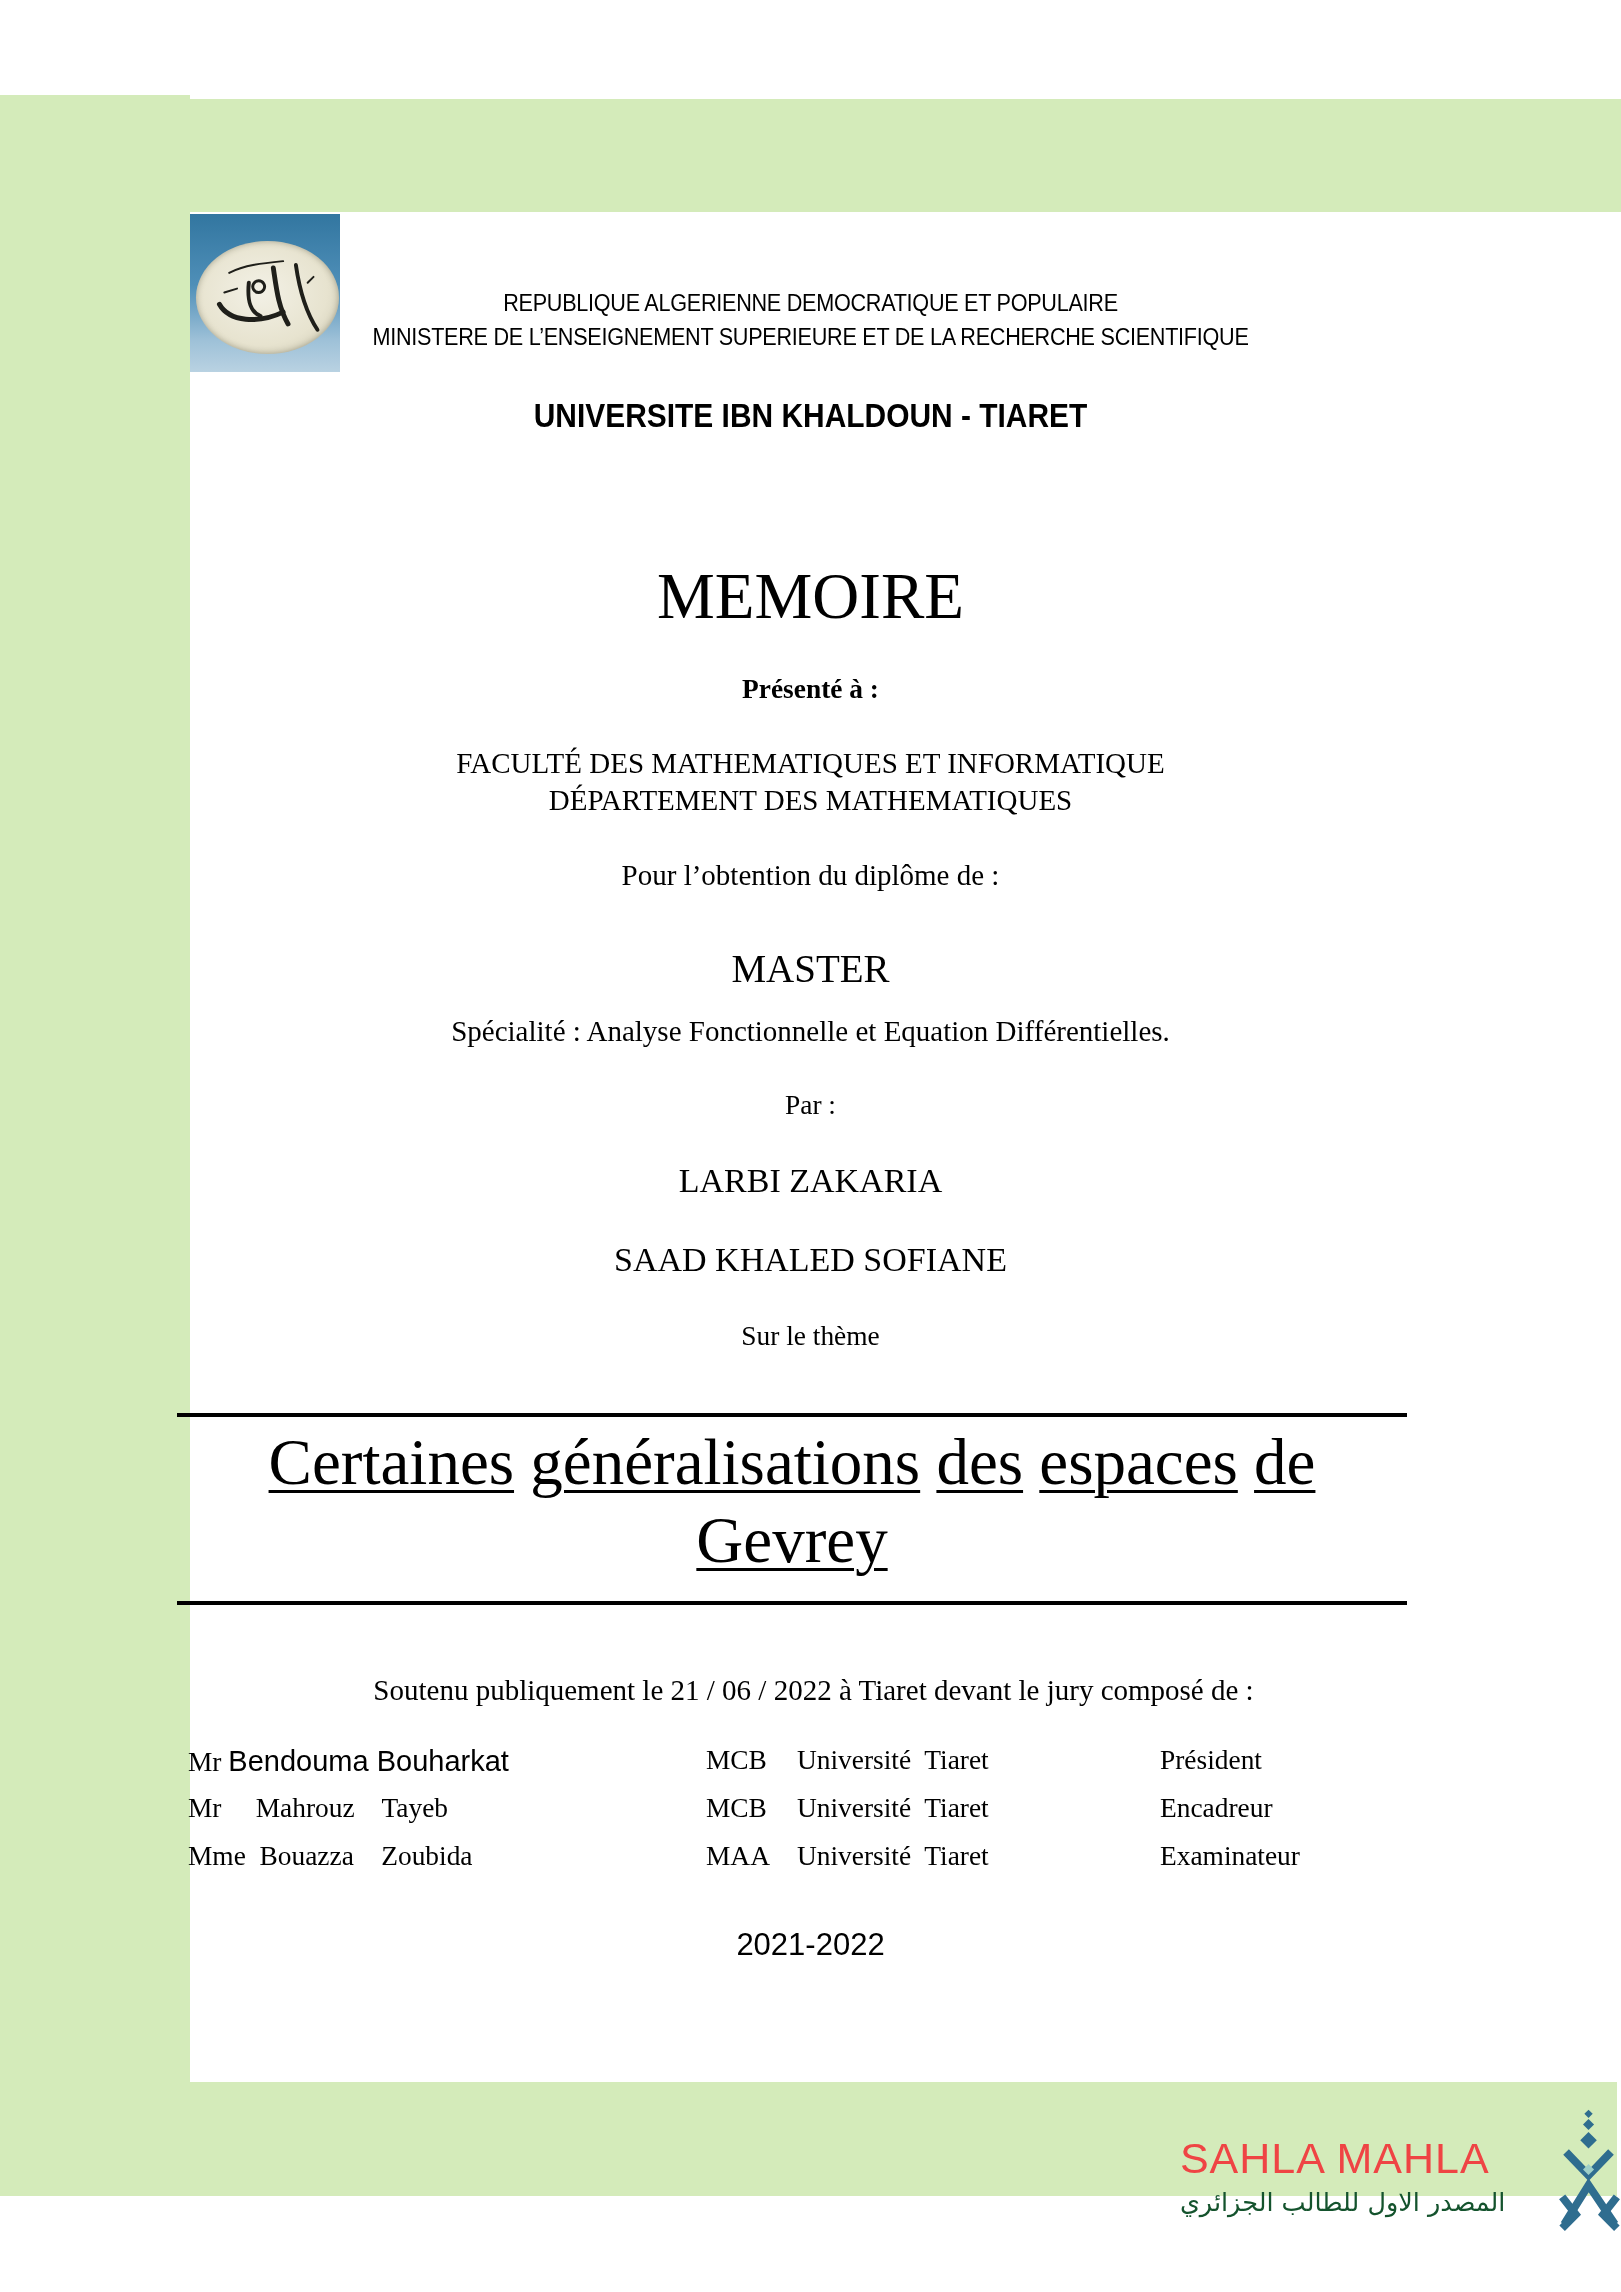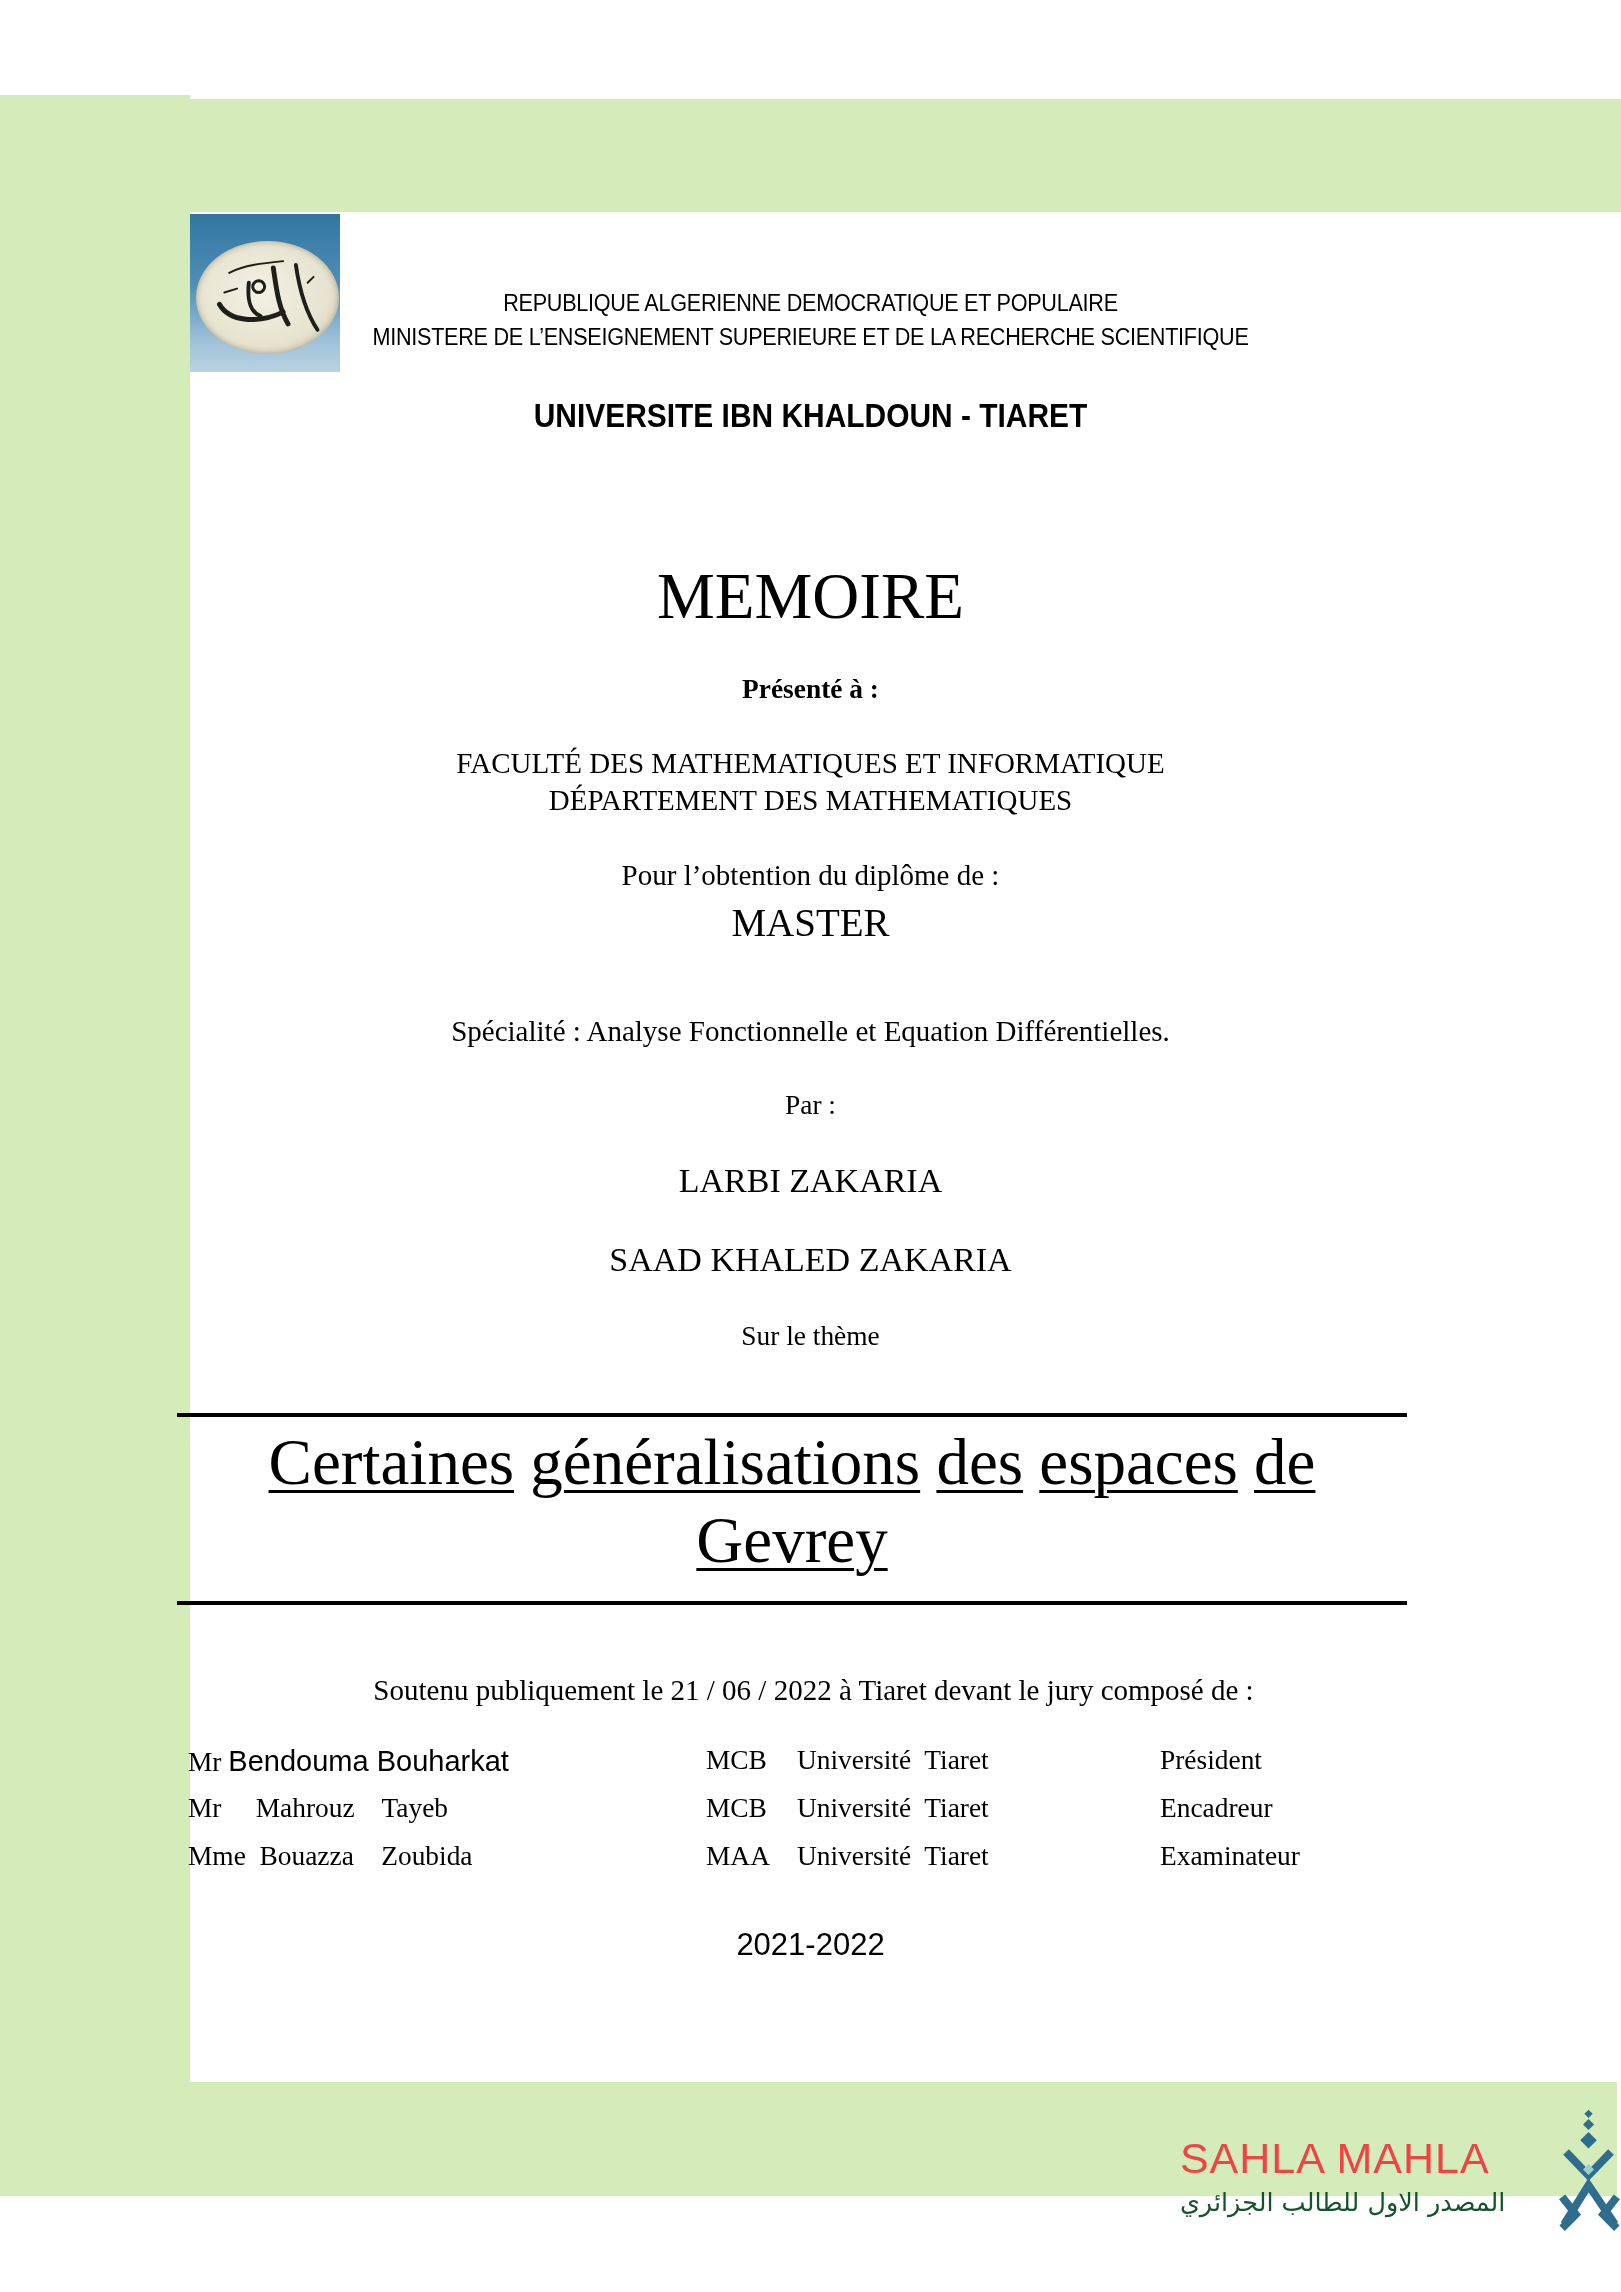--- a/index.html
+++ b/index.html
@@ -32,21 +32,21 @@
 
     .hdr1 { top: 290px; font-size: 23.5px; left: 294px; width: 1033px; letter-spacing: -0.3px; transform: scaleX(0.92); }
     .hdr2 { top: 324px; font-size: 23.5px; left: 294px; width: 1033px; letter-spacing: -0.3px; transform: scaleX(0.92); }
     .univ { top: 396px; font-size: 34px; font-weight: bold; transform: scaleX(0.88); }
 
     .memoire { top: 559px; font-size: 65px; }
     .presente { top: 674px; font-size: 27.4px; font-weight: bold; }
     .faculte { top: 747px; font-size: 29px; }
     .departement { top: 784px; font-size: 29px; }
     .obtention { top: 859px; font-size: 29px; }
-    .master { top: 900px; font-size: 39px; }
+    .master { top: 946px; font-size: 39px; }
     .specialite { top: 1015px; font-size: 29px; }
     .par { top: 1090px; font-size: 27.4px; }
     .author1 { top: 1162px; font-size: 34px; }
     .author2 { top: 1241px; font-size: 34px; }
     .theme { top: 1321px; font-size: 27.4px; }
 
     .rule { position: absolute; left: 177px; width: 1230px; height: 3.9px; background: #000; }
     .rule-top { top: 1413px; }
     .rule-bottom { top: 1601px; }
 
@@ -110,21 +110,21 @@
 
 <div class="center memoire">MEMOIRE</div>
 <div class="center presente">Présenté à :</div>
 <div class="center faculte">FACULTÉ DES MATHEMATIQUES ET INFORMATIQUE</div>
 <div class="center departement">DÉPARTEMENT DES MATHEMATIQUES</div>
 <div class="center obtention">Pour l’obtention du diplôme de :</div>
 <div class="center master">MASTER</div>
 <div class="center specialite">Spécialité : Analyse Fonctionnelle et Equation Différentielles.</div>
 <div class="center par">Par :</div>
 <div class="center author1">LARBI ZAKARIA</div>
-<div class="center author2">SAAD KHALED ZAKARIA</div>
+<div class="center author2">SAAD KHALED SOFIANE</div>
 <div class="center theme">Sur le thème</div>
 
 <div class="rule rule-top"></div>
 <div class="thesis-title">
   <span>Certaines</span>
   <span>généralisations</span>
   <span>des</span>
   <span>espaces</span>
   <span>de</span><br>
   <span>Gevrey</span>

